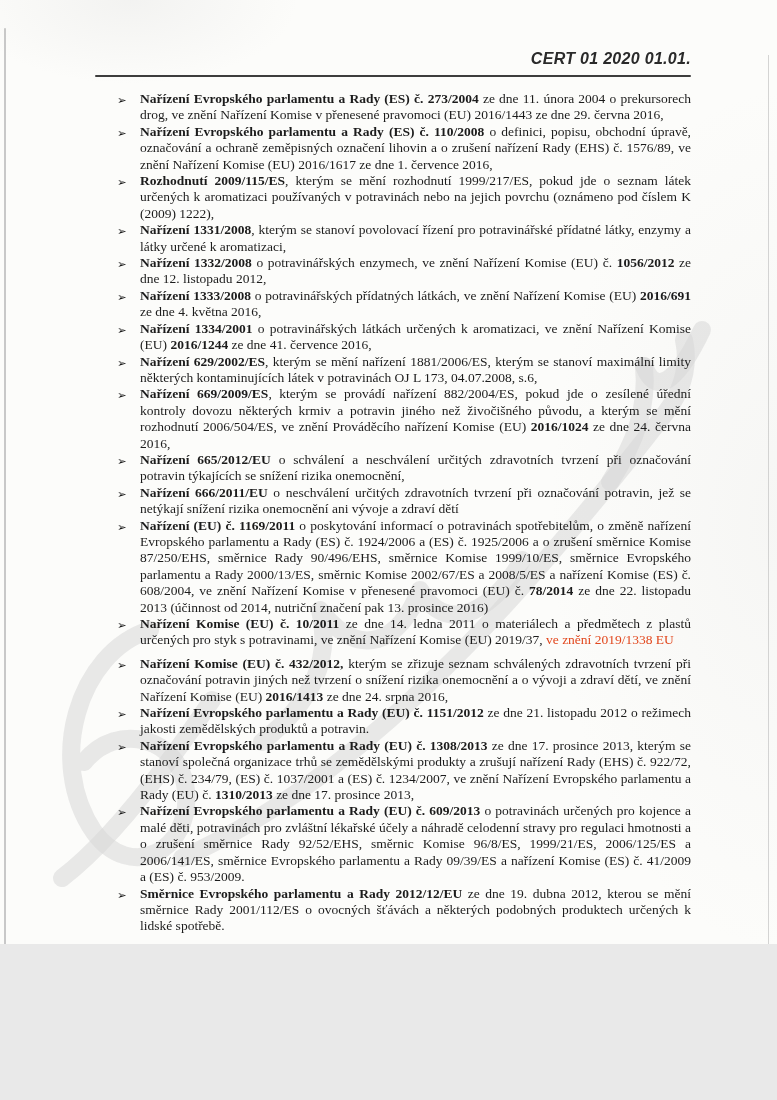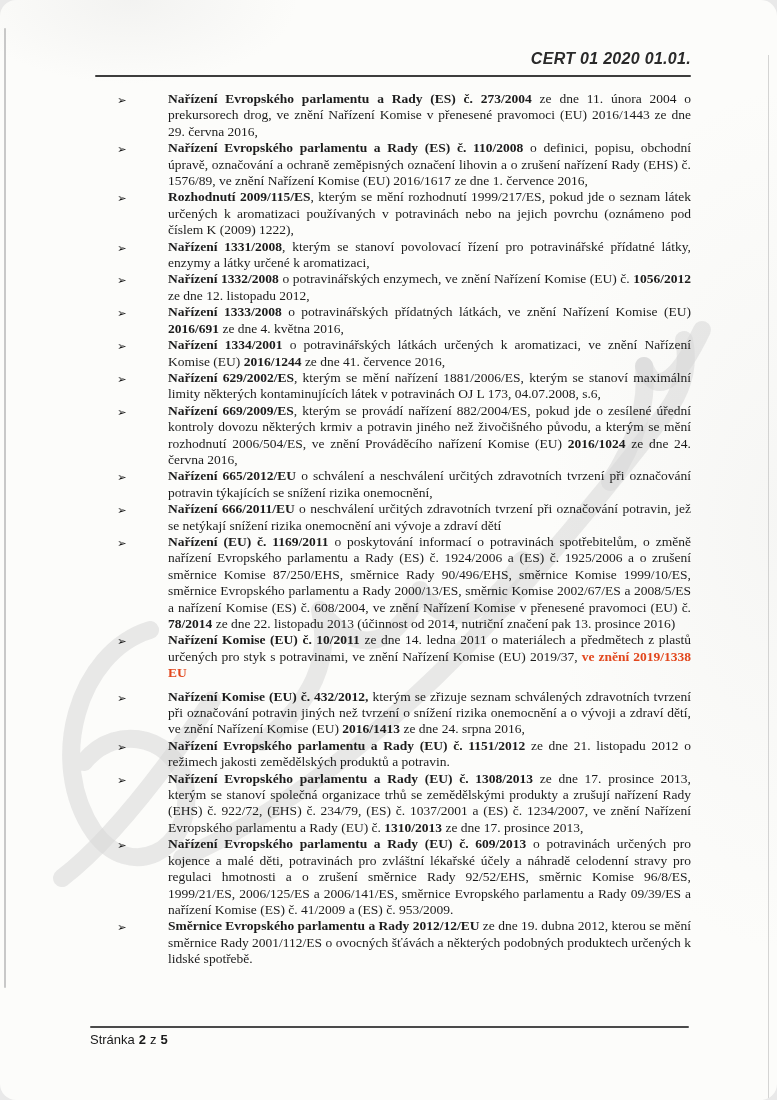--- a/index.html
+++ b/index.html
@@ -1,27 +1,26 @@
 <!DOCTYPE html>
 <html lang="cs" style="--accent-red: #e2471d;"><head>
 <meta charset="utf-8">
 <style>
   html,body{margin:0;padding:0;background:#e9e9e9;}
   .page{
     position:relative;
-    width:777px;height:1100px;
+    width:777px;height:944px;
     margin:0 auto;
     overflow:hidden;
     background:
       radial-gradient(240px 120px at 130px 0px, rgba(205,205,205,.20), transparent 70%),
       radial-gradient(320px 600px at 780px 520px, rgba(210,210,210,.14), transparent 72%),
       #fcfcfa;
     font-family:"Liberation Serif", serif;
     color:#1c1c1c;
-    border-radius:16px;
   }
   
   .edge-left{
     position:absolute;left:4px;top:28px;width:2px;height:960px;
     background:#b7b7b7;opacity:.75;border-radius:2px;
   }
   .edge-right{
     position:absolute;left:768px;top:55px;width:1px;height:1045px;
     background:#c9c9c9;opacity:.8;
   }
@@ -54,25 +53,24 @@
   .bullet{
     flex:0 0 23px;
     font-size:11.5px;line-height:16.4px;
     color:#111;
     transform:translateY(.5px);
   }
   .item-text{
     flex:1 1 auto;
     text-align:justify;
     hyphens:none;
-    margin-left:28px;
   }
   .seg{white-space:normal;}
   .seg.b{font-weight:700;}
-  .seg.r{color:var(--accent-red,#e2471d);font-weight:700;}
+  .seg.r{color:var(--accent-red,#e2471d);font-weight:400;}
   
   .footer-rule{
     position:absolute;left:90px;top:1026px;width:599px;height:2px;
     background:#4a4a4a;border-radius:1px;
   }
   .footer-text{
     position:absolute;left:90px;top:1032px;width:599px;
     display:flex;gap:4px;
     font-family:"Liberation Sans", sans-serif;
     font-size:13px;color:#1a1a1a;

